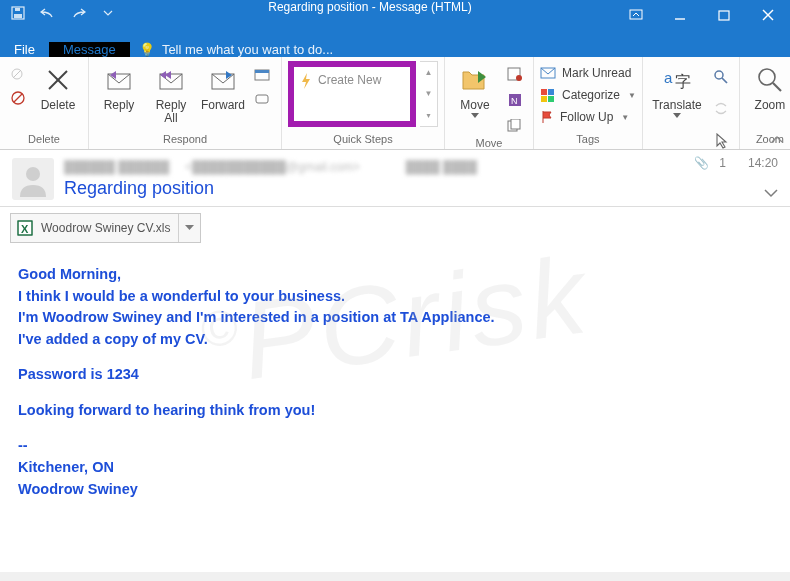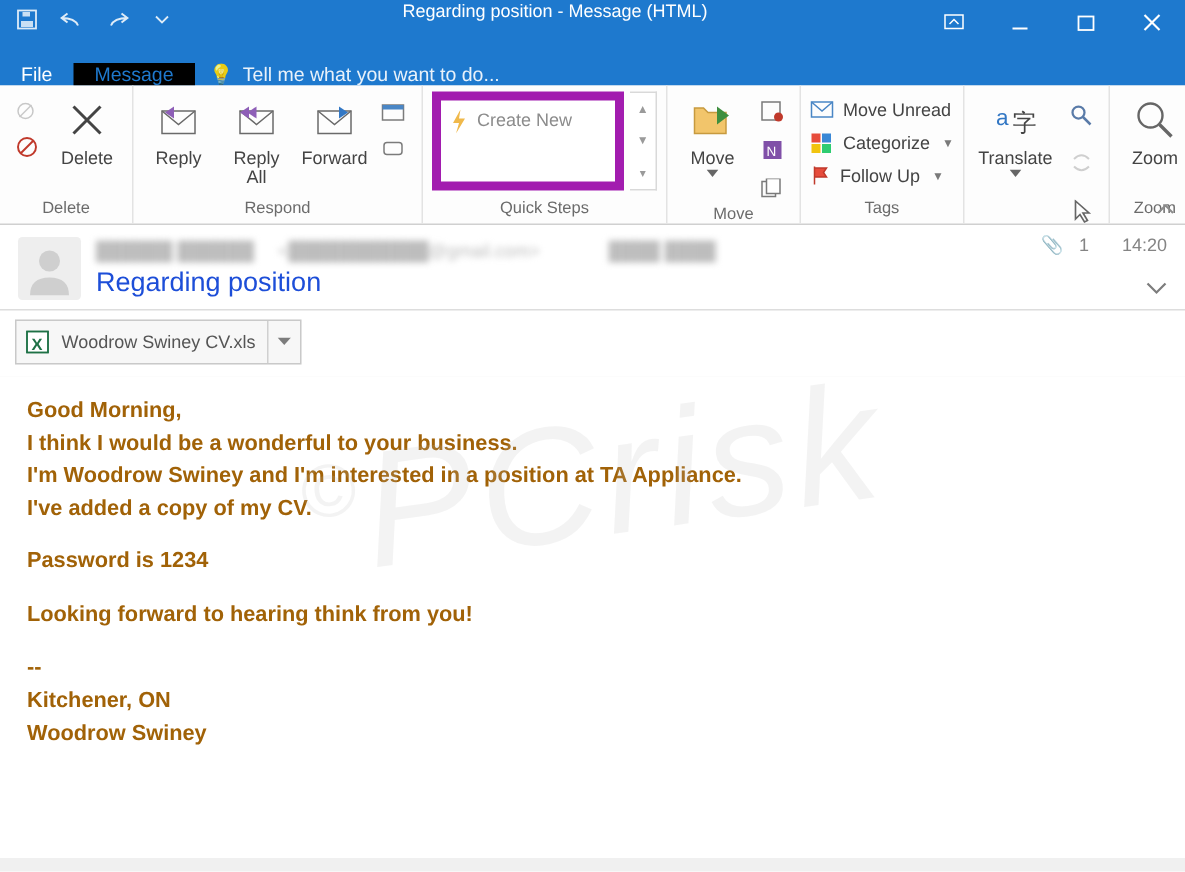--- a/index.html
+++ b/index.html
@@ -57,21 +57,21 @@
 .expandmsg { position:absolute; right:12px; bottom:4px; color:#7d7d7d;}
 
 
 .attachbar { background:#fff; padding:6px 10px 8px 10px; }
 .attach { display:inline-flex; align-items:center; border:1px solid #c9c9c9; background:#f7f7f7; height:30px; }
 .attach .xic { width:28px; display:flex;align-items:center;justify-content:center;}
 .attach .aname { font-size:12px; color:#555; padding:0 8px 0 2px; }
 .attach .adp { width:22px; border-left:1px solid #d0d0d0; height:100%; display:flex;align-items:center;justify-content:center; color:#7c7c7c;}
 
 
-.msgbody { background:#fff; padding: 14px 18px; font-family: "Times New Roman", Georgia, serif; font-size:14.5px; color:#a16207; line-height:1.35; height: calc(581px - 30px - 27px - 93px - 66px - 44px); overflow:hidden;}
+.msgbody { background:#fff; padding: 14px 18px; font-family: "Times New Roman", Georgia, serif; font-size:14.5px; color:#1d4ed8; line-height:1.35; height: calc(581px - 30px - 27px - 93px - 66px - 44px); overflow:hidden;}
 .msgbody p { margin-bottom:2px; font-weight:bold;}
 .msgbody p.gap { margin-top:16px; }
 
 
 .wm { position:absolute; left:50%; top:55%; transform:translate(-50%,-50%) rotate(-8deg); font-size:110px; font-weight:400; color:rgba(190,190,190,.18); letter-spacing:4px; font-style:italic; pointer-events:none; white-space:nowrap;}
 .wm sup{font-size:50px;}
 </style>
 </head>
 <body>
 
@@ -274,21 +274,21 @@
   </div>
 
   <div class="group">
     <div class="row">
       <div style="display:flex;flex-direction:column;gap:2px;padding-top:4px;">
         <div class="tag-item">
             <svg width="16" height="12">
               <rect x="1" y="1" width="14" height="10" fill="none" stroke="#4a86c5"></rect>
               <path d="M1 1 L8 7 L15 1" fill="none" stroke="#4a86c5"></path>
             </svg>
-            <span>Move Unread</span>
+            <span>Mark Unread</span>
           </div>
         <div class="tag-item">
             <svg width="16" height="14">
               <rect x="1" y="1" width="6" height="6" fill="#e74c3c"></rect>
               <rect x="8" y="1" width="6" height="6" fill="#3a88d6"></rect>
               <rect x="1" y="8" width="6" height="6" fill="#f1c40f"></rect>
               <rect x="8" y="8" width="6" height="6" fill="#2ecc71"></rect>
             </svg>
             <span>Categorize</span>
             <span class="drop">▼</span>

